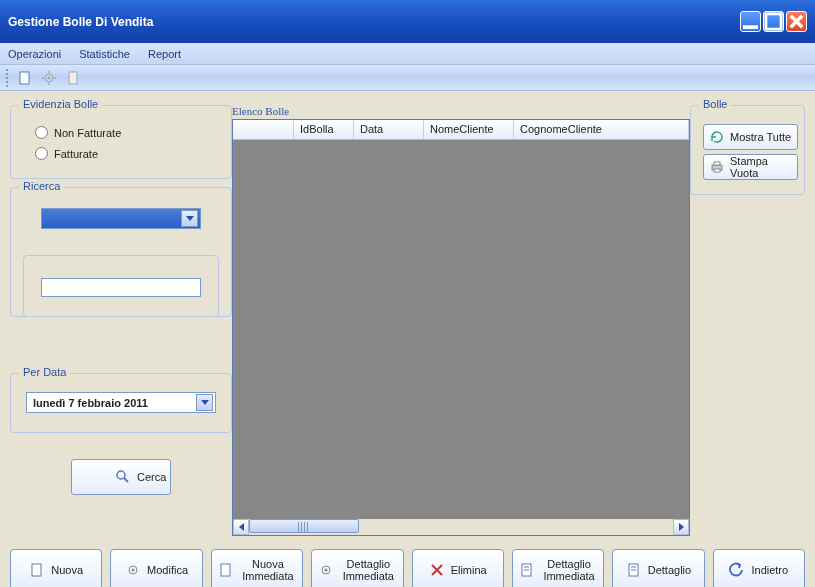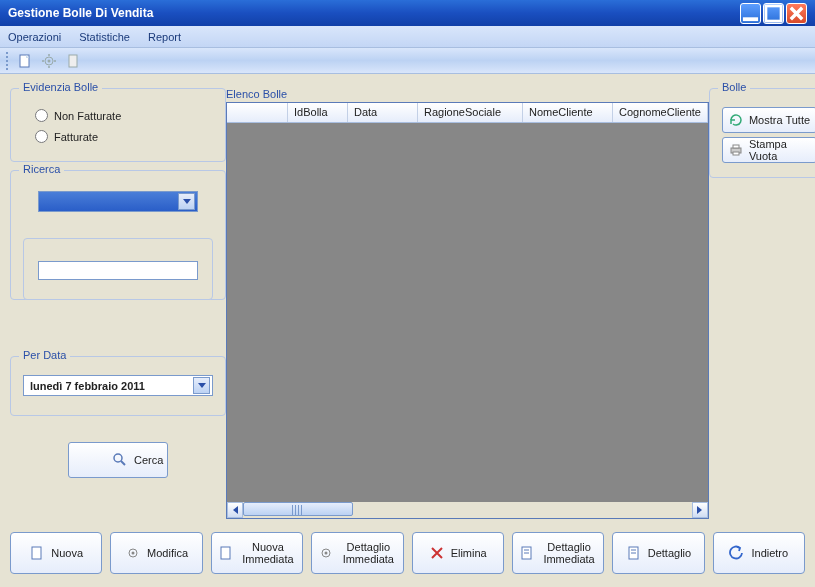--- a/index.html
+++ b/index.html
@@ -7,21 +7,21 @@
     margin: 0;
     font-family: Tahoma, Arial, sans-serif;
     font-size: 11px;
     background: #fff;
     width: 815px;
     height: 587px;
     overflow: hidden;
   }
   
   .titlebar {
-    height: 26px;
+    height: 43px;
     background: linear-gradient(to bottom, #2a6ed8 0%, #1a4fc0 50%, #1140a8 100%);
     display: flex;
     align-items: center;
     justify-content: space-between;
     padding: 0 8px 0 8px;
     color: #fff;
   }
   .titlebar .title { font-weight: bold; font-size: 12px; }
   .titlebar .winbtns { display: flex; gap: 2px; }
   .winbtn {
@@ -120,21 +120,21 @@
   .cercabtn-wrap { display:flex; justify-content:center; margin-top:18px; }
   .cercabtn {
     width:100px; height:36px;
     background:linear-gradient(to bottom,#fff,#e6edfb);
     border:1px solid #7a9acc; border-radius:3px;
     display:flex; align-items:center; gap:6px;
     cursor:pointer; color:#222;padding-left:43px;
   }
   
   .centercol { flex:1; display:flex; flex-direction:column; }
-  .centercol .glabel { color:#2a4fa8; margin-bottom:2px; }
+  .centercol .glabel { color:#2a4fa8; margin-bottom:2px;font-family:Liberation Serif, serif; }
   .gridshell {
     flex:1;
     border:1px solid #5a7ab8;
     background:#888;
     display:flex; flex-direction:column;
     position:relative;
   }
   .gridhead {
     height:20px;
     background:linear-gradient(to bottom,#fff,#e6edfb);
@@ -307,21 +307,20 @@
 
   </div>
 
   <div class="centercol">
     <div class="glabel">Elenco Bolle</div>
     <div class="gridshell">
       <div class="gridhead">
         <div class="rowsel"></div>
         <div class="col" style="width:60px">IdBolla</div>
         <div class="col" style="width:70px">Data</div>
-        <div class="col" style="width:105px">RagioneSociale</div>
         <div class="col" style="width:90px">NomeCliente</div>
         <div class="col" style="flex:1">CognomeCliente</div>
       </div>
       <div class="gridbody"></div>
       <div class="hscroll">
         <div class="arrow">
             <div class="chevL"></div>
           </div>
         <div class="track">
           <div class="thumb">

